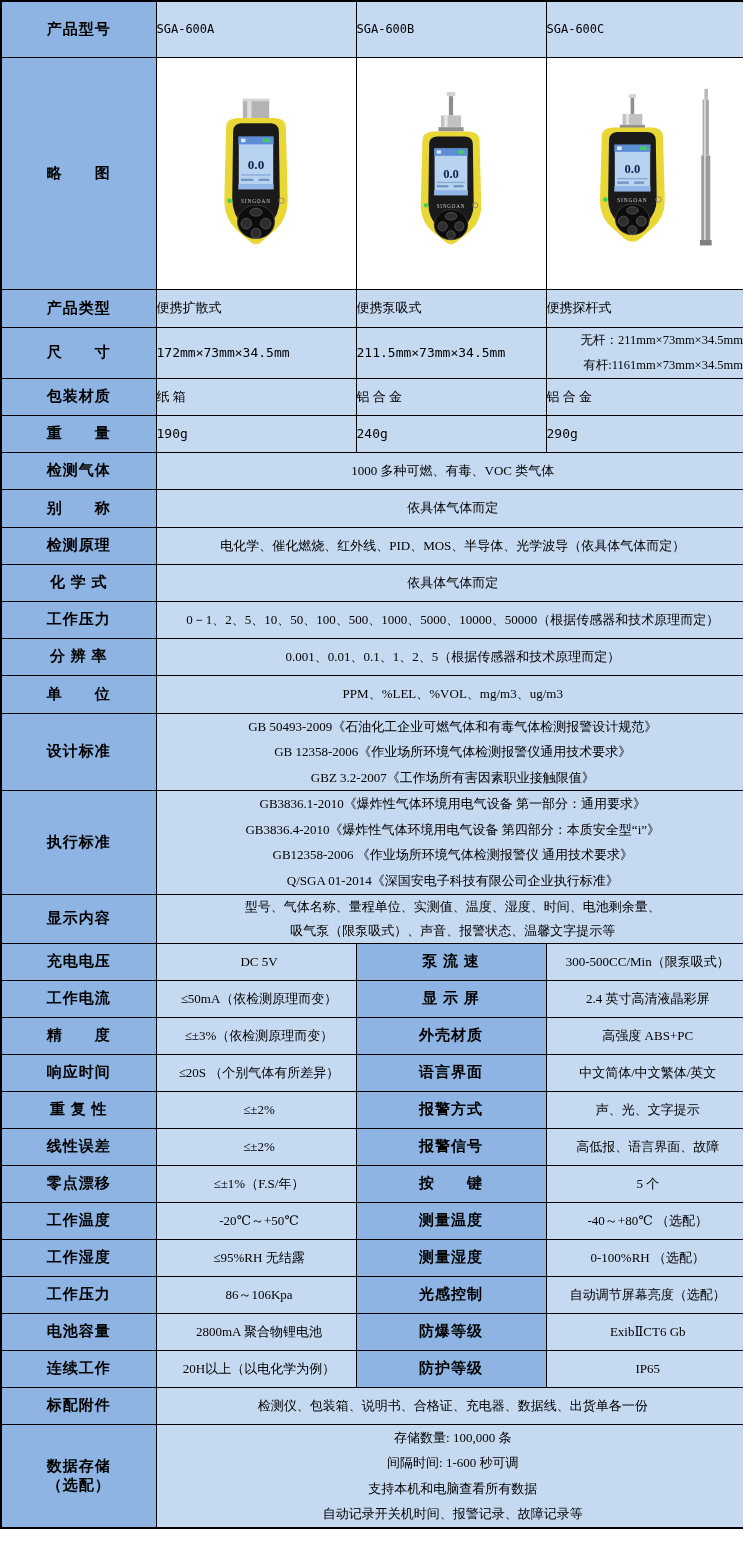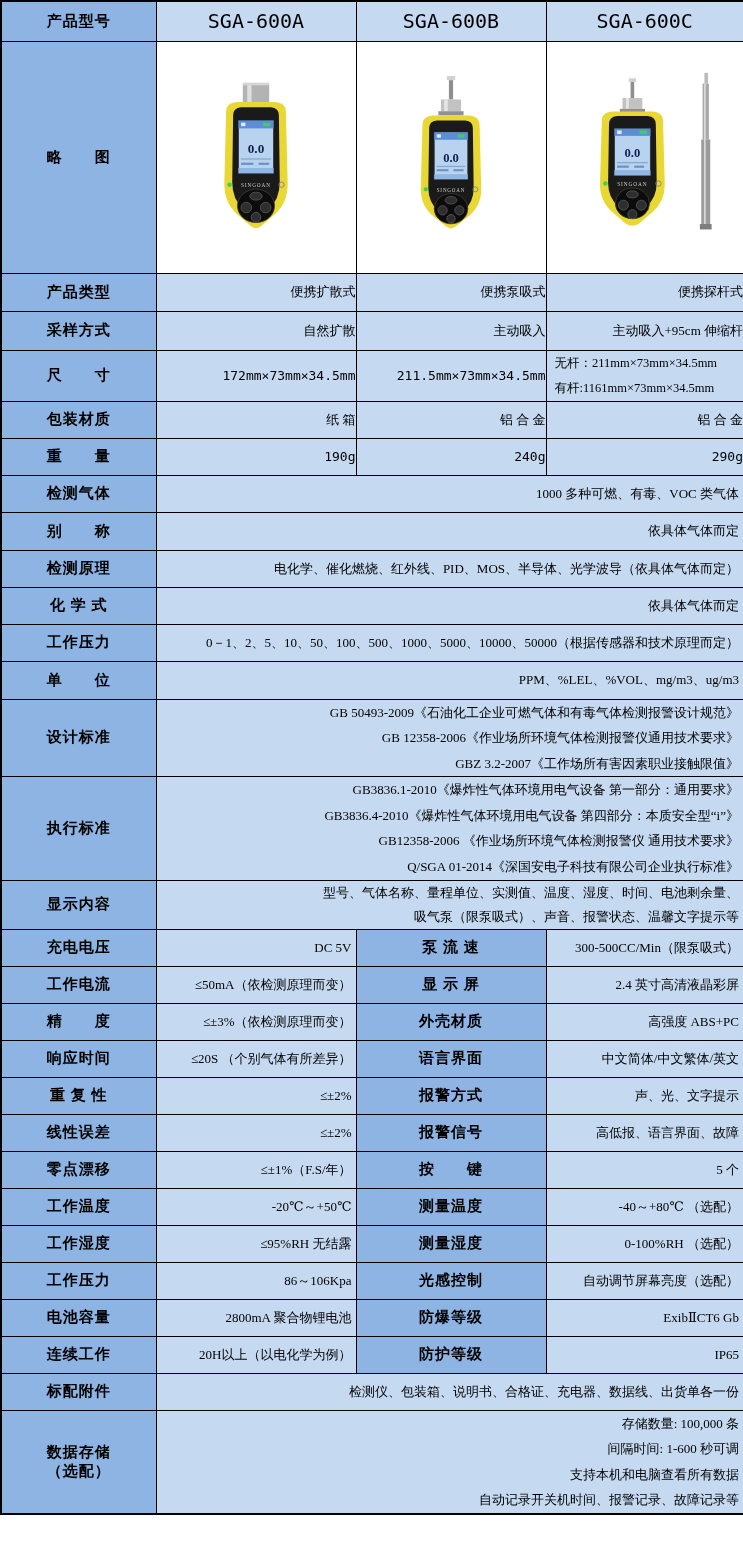--- a/index.html
+++ b/index.html
@@ -5,46 +5,46 @@
   :root{
     --label-bg:#8DB4E2; --data-bg:#C5D9F1; --border-c:#000000;
     --device-yellow:#E9D735; --screen-blue:#B7D3F0; --led-green:#35D15A;
   }
   html,body{margin:0;padding:0;background:#fff;}
   body{width:743px;font-family:"Liberation Serif","DejaVu Serif",serif;color:#000;}
   table{border-collapse:collapse;width:743px;table-layout:fixed;border:2px solid var(--border-c);}
   td,th{border:1px solid var(--border-c);overflow:hidden;padding:0;vertical-align:middle;}
   th.lbl{background:var(--label-bg);font-weight:bold;font-size:15px;text-align:center;letter-spacing:1px;}
   td.val{background:var(--data-bg);font-size:13px;}
-  td.model{background:var(--data-bg);text-align:center;font-size:20px;font-family:"DejaVu Sans Mono","Liberation Mono",monospace;}
+  td.model{background:var(--data-bg);font-size:12px;font-family:"DejaVu Sans Mono","Liberation Mono",monospace;}
   td.pic{background:#ffffff;text-align:center;}
-  .c{text-align:right;}
-  .l{text-align:right;padding-left:10px;padding-right:4px;}
+  .c{text-align:left;}
+  .l{text-align:center;padding-left:10px;padding-right:4px;}
   .ml div{line-height:25.6px;}
   .ml2 div{line-height:24px;}
-  .dim div{line-height:25px;font-size:12.5px;text-align:left;padding-left:8px;}
+  .dim div{line-height:25px;font-size:12.5px;text-align:right;padding-left:8px;}
   .mono{font-family:"DejaVu Sans Mono","Liberation Mono",monospace;font-size:12px;}
   svg{display:block;margin:0 auto;}
   .dev-yellow{fill:var(--device-yellow);}
   .dev-screen{fill:var(--screen-blue);}
   .led{fill:var(--led-green);}
 </style>
 </head>
 <body>
 
 <table>
   <colgroup>
       <col style="width:155px">
       <col style="width:200px">
       <col style="width:190px">
       <col style="width:198px">
     </colgroup>
 
   <tbody>
-      <tr style="height:40px">
+      <tr style="height:56px">
     <th class="lbl">产品型号</th>
     <td class="model">SGA-600A</td>
     <td class="model">SGA-600B</td>
     <td class="model">SGA-600C</td>
   </tr>
 
   <tr style="height:232px">
     <th class="lbl">略　　图</th>
     <td class="pic">
       <svg width="176" height="188" viewBox="0 0 200 195">
@@ -135,26 +135,20 @@
       </svg>
     </td>
   </tr>
 
   <tr style="height:38px">
     <th class="lbl">产品类型</th>
     <td class="val c">便携扩散式</td>
     <td class="val c">便携泵吸式</td>
     <td class="val c">便携探杆式</td>
   </tr>
-  <tr style="height:39px">
-    <th class="lbl">采样方式</th>
-    <td class="val c">自然扩散</td>
-    <td class="val c">主动吸入</td>
-    <td class="val c">主动吸入+95cm 伸缩杆</td>
-  </tr>
   <tr style="height:50px">
     <th class="lbl">尺　　寸</th>
     <td class="val c mono">172mm×73mm×34.5mm</td>
     <td class="val c mono">211.5mm×73mm×34.5mm</td>
     <td class="val dim">
       <div>无杆：211mm×73mm×34.5mm</div>
       <div>有杆:1161mm×73mm×34.5mm</div>
     </td>
   </tr>
   <tr style="height:37px">
@@ -182,20 +176,24 @@
     <th class="lbl">检测原理</th>
     <td class="val l" colspan="3">电化学、催化燃烧、红外线、PID、MOS、半导体、光学波导（依具体气体而定）</td>
   </tr>
   <tr style="height:37px">
     <th class="lbl">化 学 式</th>
     <td class="val l" colspan="3">依具体气体而定</td>
   </tr>
   <tr style="height:37px">
     <th class="lbl">工作压力</th>
     <td class="val l" colspan="3">0－1、2、5、10、50、100、500、1000、5000、10000、50000（根据传感器和技术原理而定）</td>
+  </tr>
+  <tr style="height:37px">
+    <th class="lbl">分 辨 率</th>
+    <td class="val l" colspan="3">0.001、0.01、0.1、1、2、5（根据传感器和技术原理而定）</td>
   </tr>
   <tr style="height:38px">
     <th class="lbl">单　　位</th>
     <td class="val l" colspan="3">PPM、%LEL、%VOL、mg/m3、ug/m3</td>
   </tr>
 
   <tr style="height:77px">
     <th class="lbl">设计标准</th>
     <td class="val l ml" colspan="3">
       <div>GB 50493-2009《石油化工企业可燃气体和有毒气体检测报警设计规范》</div>

